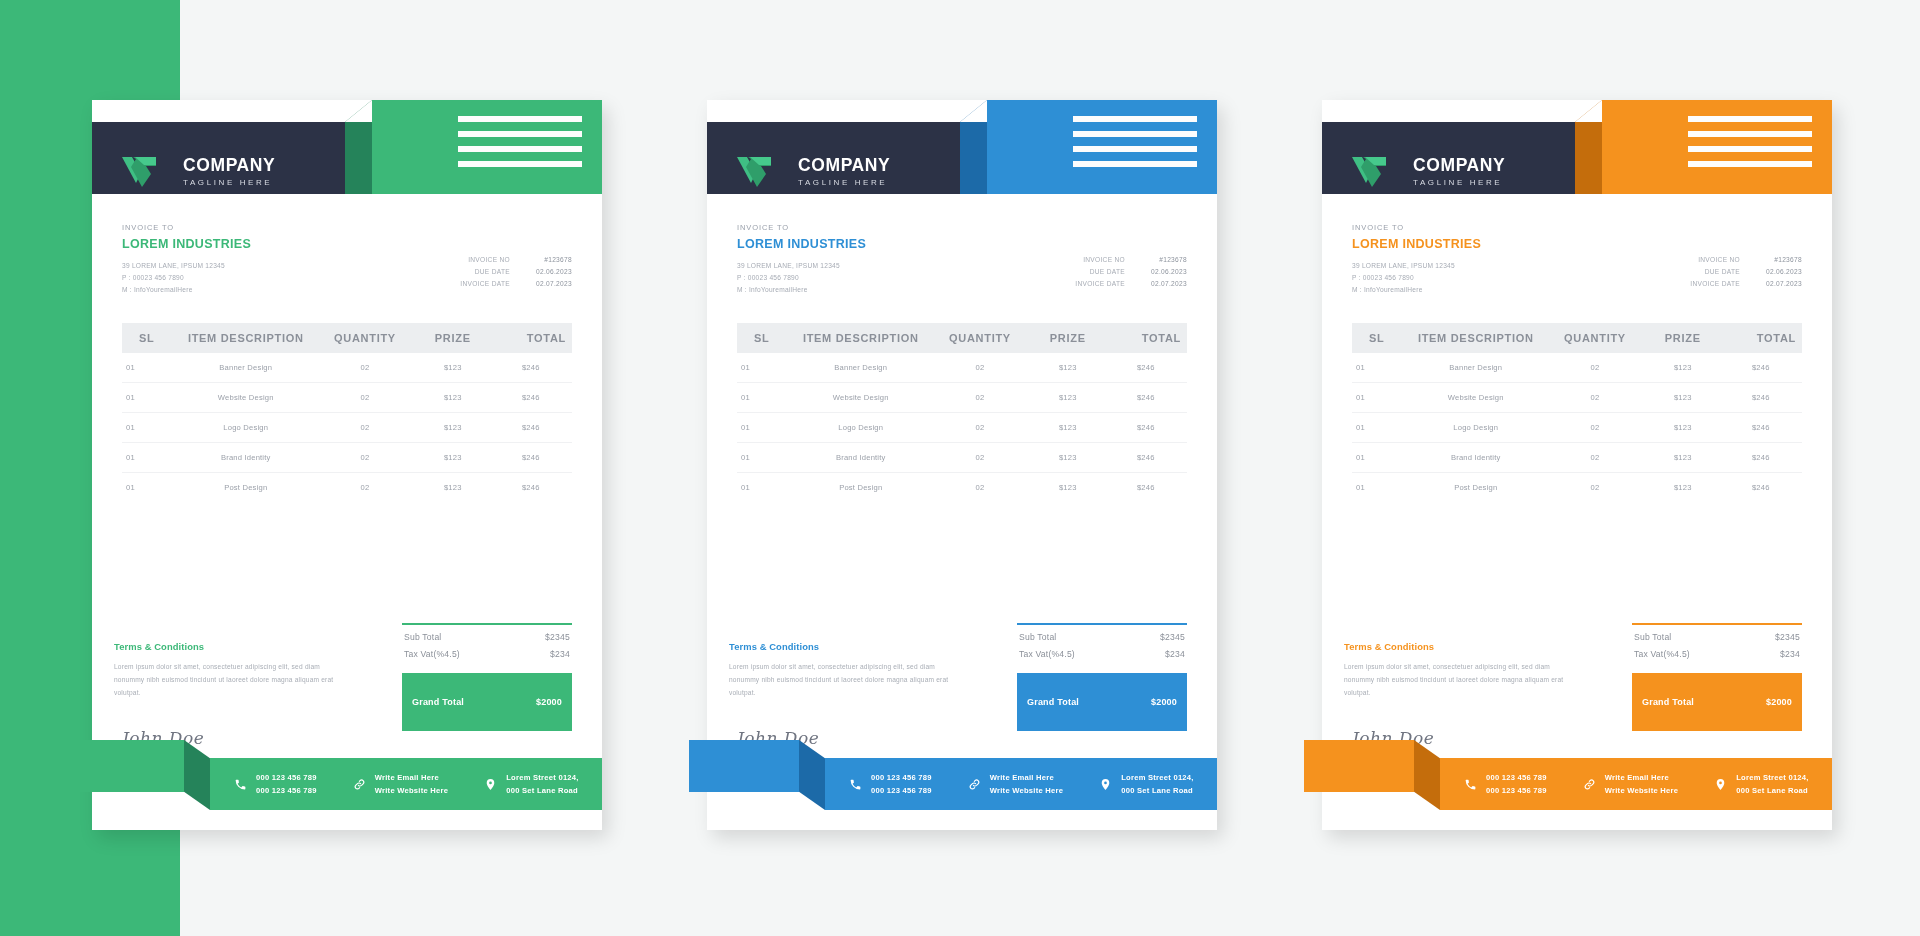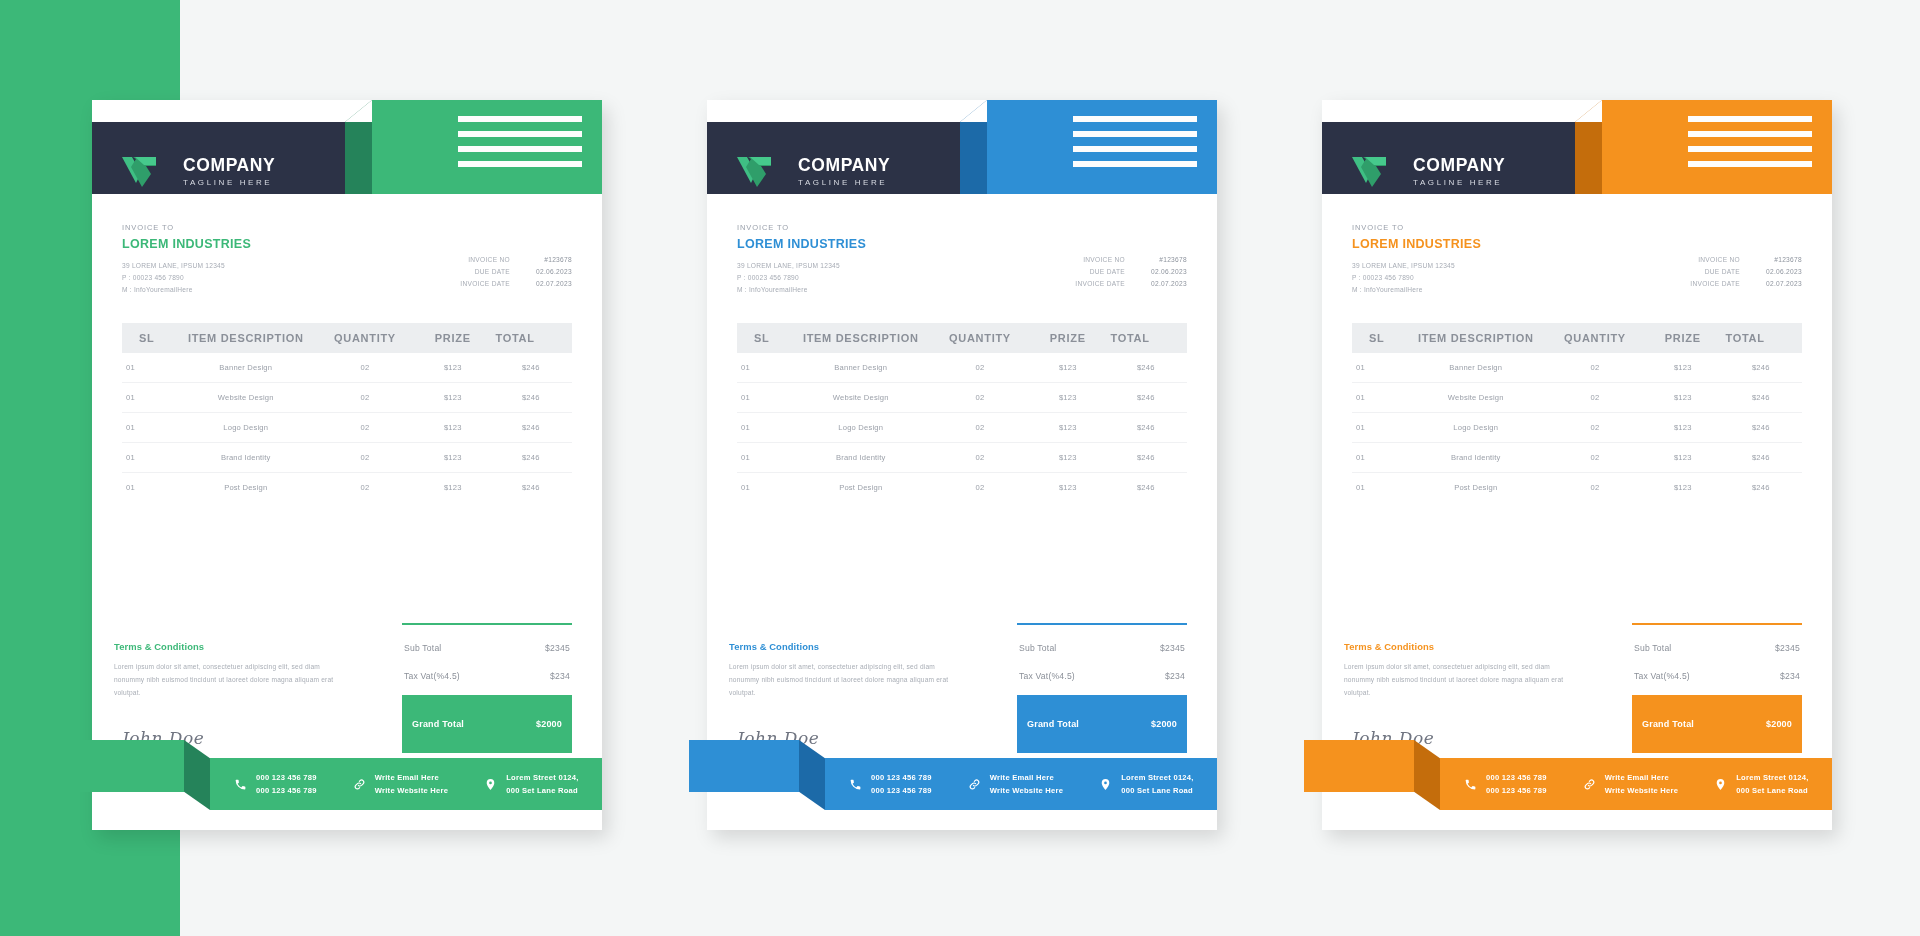--- a/index.html
+++ b/index.html
@@ -123,38 +123,38 @@
   table { width: 100%; border-collapse: collapse; margin-top: 26px; }
   thead th {
     background: #eceef0; color: #8b9099;
     font-size: 11px; font-weight: bold; letter-spacing: 0.7px;
     padding: 9px 0; text-align: center;
   }
   thead th.c-sl { width: 11%; }
   thead th.c-desc { width: 33%; }
   thead th.c-qty { width: 20%; }
   thead th.c-prize { width: 19%; }
-  thead th.c-total { width: 17%; text-align: left; padding-right: 6px; }
+  thead th.c-total { width: 17%; text-align: right; padding-right: 6px; }
   tbody td {
     font-size: 7.6px; color: #9ca1aa; text-align: center;
     padding: 10px 0; border-bottom: 1px solid #f0f1f3;
     letter-spacing: 0.2px;
   }
   tbody tr:last-child td { border-bottom: none; }
   tbody td.c-total { text-align: center; padding-right: 6px; }
   tbody td.c-sl { text-align: left; padding-left: 4px; }
 
   
   .totals {
     position: absolute; right: 30px; top: 400px; width: 170px;
   }
   .totals-rule { height: 1.6px; background: var(--accent); width: 100%; }
   .tot-row {
     display: flex; justify-content: space-between;
-    font-size: 8.6px; color: #8b9099; padding: 18px 2px 0 2px;
+    font-size: 8.6px; color: #8b9099; padding: 7px 2px 0 2px;
     letter-spacing: 0.2px;
   }
   .tot-row:first-of-type { padding-top: 14px; }
   .grand {
     margin-top: 14px; background: var(--accent); color: #ffffff;
     display: flex; justify-content: space-between;
     font-size: 9px; font-weight: bold; padding: 24px 10px;
     letter-spacing: 0.2px;
   }
 

